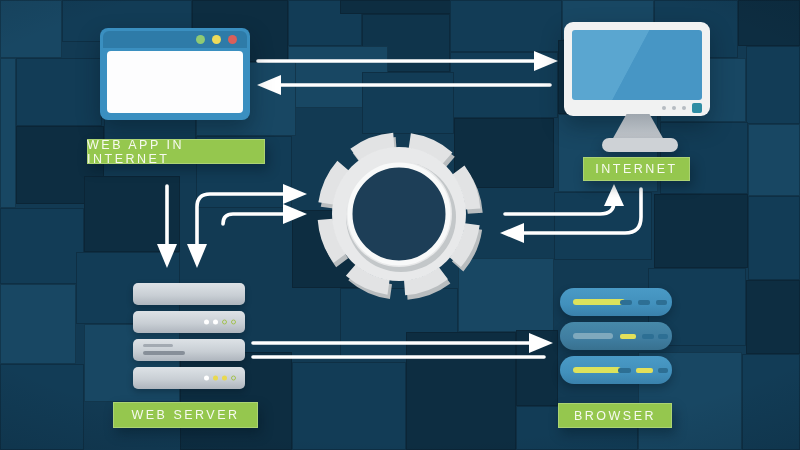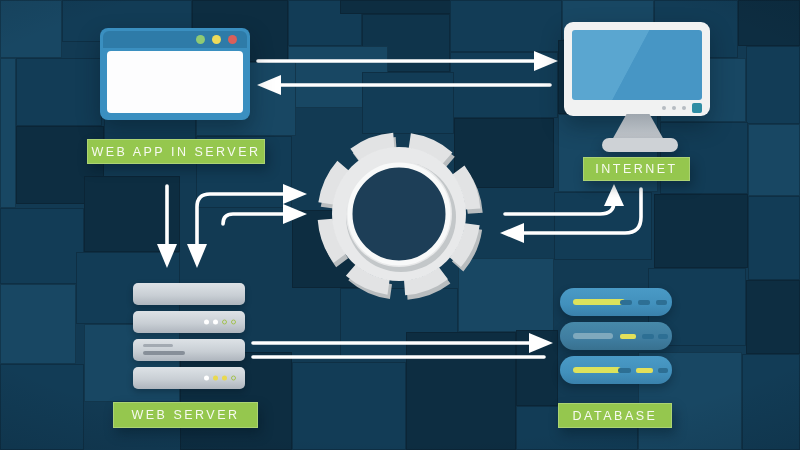--- a/index.html
+++ b/index.html
@@ -242,17 +242,17 @@
       <span class="db-dash" style="left:98px;width:10px"></span>
     </div>
     <div class="db-slab">
       <span class="db-bar" style="width:48px"></span>
       <span class="db-dash" style="left:58px;width:13px"></span>
       <span class="db-dash yl" style="left:76px;width:17px"></span>
       <span class="db-dash" style="left:98px;width:10px"></span>
     </div>
   </div>
 
-  <div class="badge" style="left:87px;top:139px;width:178px;height:25px">WEB APP IN SERVER</div>
+  <div class="badge" style="left:87px;top:139px;width:178px;height:25px">WEB APP IN INTERNET</div>
   <div class="badge" style="left:113px;top:402px;width:145px;height:26px">WEB SERVER</div>
   <div class="badge" style="left:583px;top:157px;width:107px;height:24px">INTERNET</div>
-  <div class="badge" style="left:558px;top:403px;width:114px;height:25px">DATABASE</div>
+  <div class="badge" style="left:558px;top:403px;width:114px;height:25px">BROWSER</div>
 </div>
 
 </body></html>

